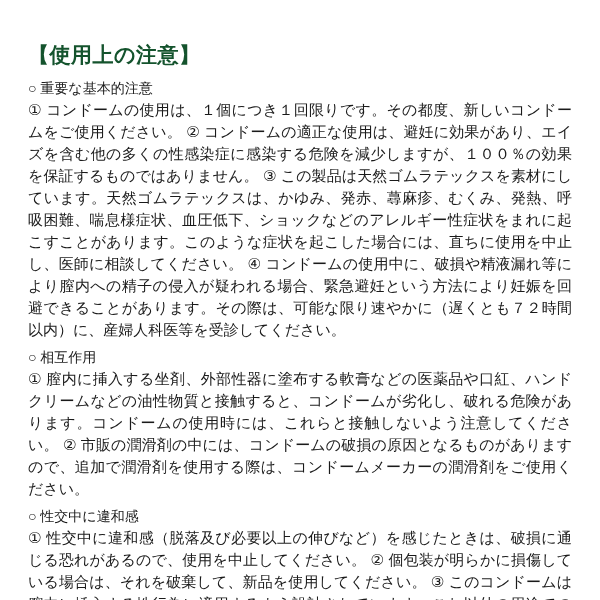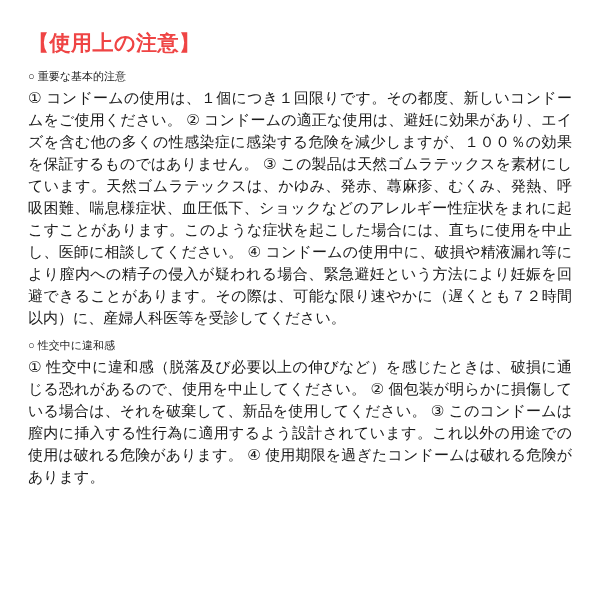--- a/index.html
+++ b/index.html
@@ -15,26 +15,26 @@
     box-sizing: border-box;
     padding: 30px 28px 0 28px;
     font-family: "Liberation Sans", "DejaVu Sans", sans-serif;
     color: #1a1a1a;
     overflow: hidden;
   }
   .doc-title {
     font-size: 21px;
     font-weight: 700;
     line-height: 26px;
-    margin: 0 0 9px 0;
-    color: #ef4444;
+    margin: 12px 0 9px 0;
+    color: #14532d;
     letter-spacing: 0.5px;
   }
   .section-heading {
-    font-size: 11px;
+    font-size: 14px;
     font-weight: 400;
     line-height: 22px;
     margin: 5px 0 0 0;
     color: #1a1a1a;
   }
   .section-body {
     font-size: 15px;
     font-weight: 400;
     line-height: 22px;
     margin: 0;
@@ -49,18 +49,22 @@
 <body>
 
 <div class="page">
   <h1 class="doc-title">【使用上の注意】</h1>
 
   <div>
     <p class="section-heading">○ 重要な基本的注意</p>
     <p class="section-body">① コンドームの使用は、１個につき１回限りです。その都度、新しいコンドームをご使用ください。 ② コンドームの適正な使用は、避妊に効果があり、エイズを含む他の多くの性感染症に感染する危険を減少しますが、１００％の効果を保証するものではありません。 ③ この製品は天然ゴムラテックスを素材にしています。天然ゴムラテックスは、かゆみ、発赤、蕁麻疹、むくみ、発熱、呼吸困難、喘息様症状、血圧低下、ショックなどのアレルギー性症状をまれに起こすことがあります。このような症状を起こした場合には、直ちに使用を中止し、医師に相談してください。 ④ コンドームの使用中に、破損や精液漏れ等により膣内への精子の侵入が疑われる場合、緊急避妊という方法により妊娠を回避できることがあります。その際は、可能な限り速やかに（遅くとも７２時間以内）に、産婦人科医等を受診してください。</p>
   </div>
 
+  <div>
+    <p class="section-heading">○ 相互作用</p>
+    <p class="section-body">① 膣内に挿入する坐剤、外部性器に塗布する軟膏などの医薬品や口紅、ハンドクリームなどの油性物質と接触すると、コンドームが劣化し、破れる危険があります。コンドームの使用時には、これらと接触しないよう注意してください。 ② 市販の潤滑剤の中には、コンドームの破損の原因となるものがありますので、追加で潤滑剤を使用する際は、コンドームメーカーの潤滑剤をご使用ください。</p>
+  </div>
 
   <div>
     <p class="section-heading">○ 性交中に違和感</p>
     <p class="section-body">① 性交中に違和感（脱落及び必要以上の伸びなど）を感じたときは、破損に通じる恐れがあるので、使用を中止してください。 ② 個包装が明らかに損傷している場合は、それを破棄して、新品を使用してください。 ③ このコンドームは膣内に挿入する性行為に適用するよう設計されています。これ以外の用途での使用は破れる危険があります。 ④ 使用期限を過ぎたコンドームは破れる危険があります。</p>
   </div>
 </div>
 
 </body></html>

